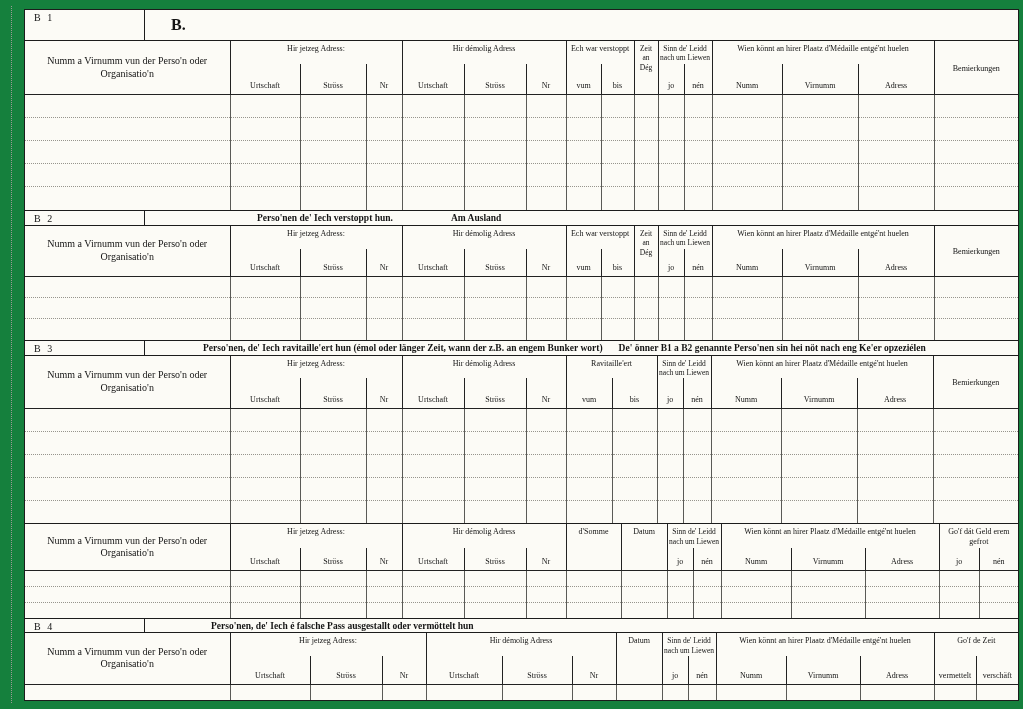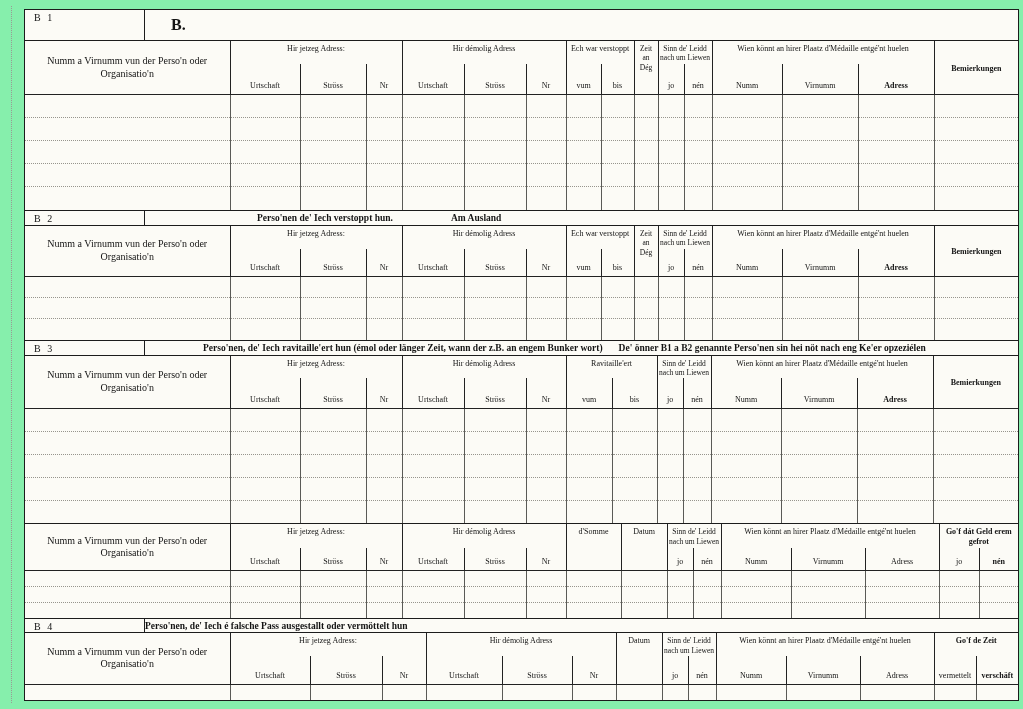--- a/index.html
+++ b/index.html
@@ -1,20 +1,20 @@
 <!DOCTYPE html>
 <html><head>
 <meta charset="utf-8">
 <style>
   * { box-sizing: border-box; margin: 0; padding: 0; }
   html, body { background: #e9e8e4; }
   body { width: 1023px; height: 709px; overflow: hidden; }
   .page {
     width: 1023px; height: 709px;
-    background: #86efac;
+    background: #15803d;
     position: relative;
     padding: 10px 4px 0 24px;
     font-family: "Liberation Serif", "DejaVu Serif", serif;
     color: #141414;
   }
   .scan-edge { position: absolute; left: 11px; top: 6px; bottom: 6px; border-left: 1px dotted #9a9a94; }
 
   .sec { border: 1px solid #1c1c1c; margin-top: -1px; background: #fcfbf6; }
 
   
@@ -29,39 +29,39 @@
   .band-sm { height: 15px; }
   .band-xs { height: 14px; }
   .big-letter { font-size: 16px; font-weight: bold; margin: 0 16px 0 26px; line-height: 1; }
   .titles { line-height: 1.25; }
   .titles .tline { font-size: 9.5px; font-weight: bold; white-space: nowrap; }
   .gap-lg { margin-left: 22px; }
   .band-title { font-size: 9.5px; font-weight: bold; white-space: nowrap; }
   .ml-b2 { margin-left: 112px; }
   .ml-b3 { margin-left: 58px; }
   .ml-b4 { margin-left: 52px; }
-  .ml-b5 { }
+  .ml-b5 { margin-left: 66px; }
   .gap-b2 { margin-left: 58px; }
   .gap-b3 { margin-left: 16px; }
 
   
   table { border-collapse: collapse; table-layout: fixed; width: 100%; }
   th, td { font-weight: normal; }
   th {
     border: 1px solid #222; font-size: 8px; text-align: center;
     vertical-align: middle; padding: 1px 2px; line-height: 1.25;
   }
   .h1 th { vertical-align: top; padding-top: 3px; }
   .h1 th.grp { border-bottom: none; }
   .h2 th { border-top: none; vertical-align: bottom; padding-bottom: 3px; }
   th.name { vertical-align: middle; font-size: 10px; padding: 0 8px; }
   th.zeit, th.sinn { font-size: 7.5px; padding-left: 1px; padding-right: 1px; }
   th.bem { vertical-align: middle; }
   tr > th:first-child, tr > td:first-child { border-left: none; }
-  tr > th:last-child, tr > td:last-child { border-right: none; font-weight: bold; }
+  tr > th:last-child, tr > td:last-child { border-right: none; }
   thead tr:first-child th { border-top: none; }
 
   td { border: 1px solid #5a5a56; border-top: none; border-bottom: 1px dotted #97958d; }
   tbody tr:last-child td { border-bottom: none; }
 
   .b1 .h1 { height: 18px; } .b1 .h2 { height: 31px; } .b1 tbody tr { height: 23px; }
   .b2 .h1 { height: 18px; } .b2 .h2 { height: 28px; } .b2 tbody tr { height: 21px; }
   .b3 .h1 { height: 18px; } .b3 .h2 { height: 30px; } .b3 tbody tr { height: 23px; }
   .b4 .h1 { height: 16px; } .b4 .h2 { height: 22px; } .b4 tbody tr { height: 16px; }
   .b5 .h1 { height: 16px; } .b5 .h2 { height: 28px; } .b5 tbody tr { height: 16px; }

